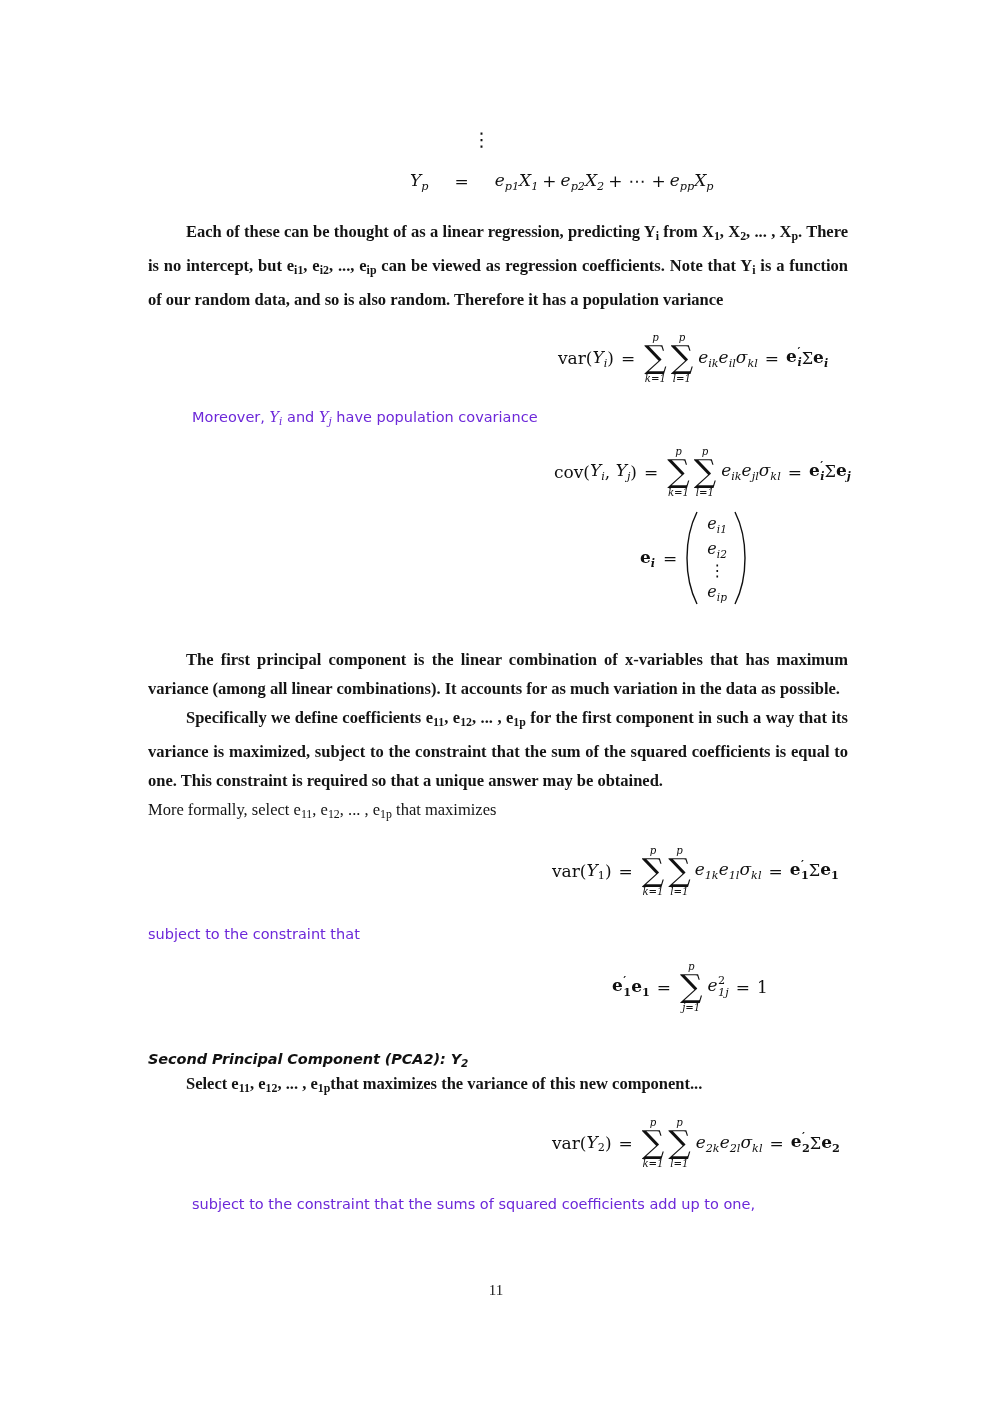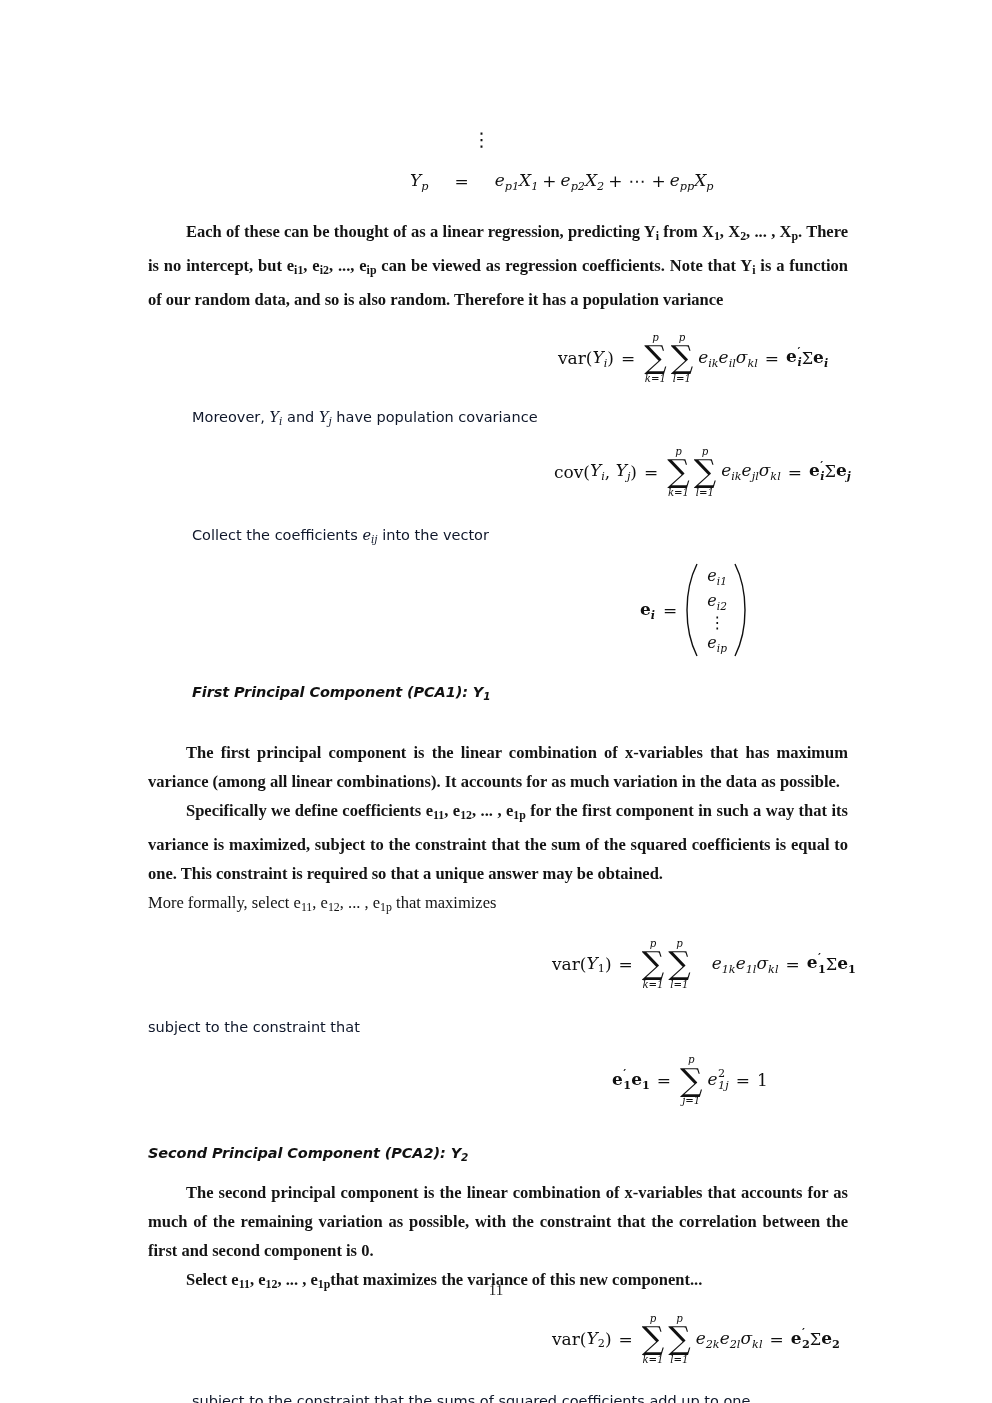--- a/index.html
+++ b/index.html
@@ -42,21 +42,21 @@
   .para.indent { text-indent: 38px; font-weight: bold; }
   .para.noindent { text-indent: 0; }
 
   sub.tiny { font-size: 0.72em; vertical-align: -0.25em; }
 
   
   .sansline {
     font-family: "DejaVu Sans", sans-serif;
     font-size: 14.5px;
     line-height: 22px;
-    color: #0f172a;
+    color: #6d28d9;
     margin: 0;
     text-align: left;
   }
   .sansline .mvar {
     font-family: "DejaVu Serif", serif;
     font-style: italic;
   }
 
   
   .heading {
@@ -243,23 +243,20 @@
         </span>
         <span class="mathit" style="margin-left:3px;">e<span class="sub">ik</span>e<span class="sub">jl</span>σ<span class="sub">kl</span></span>
         <span class="mathrm" style="margin:0 7px;">=</span>
         <span class="mathbf">e<span class="stack">
               <span class="up">′</span>
               <span class="dn">i</span>
             </span></span><span class="mathrm" style="font-size:0.95em;">Σ</span><span class="mathbf">e<span class="sub">j</span></span>
       </span>
     </div>
 
-    <p class="sansline" style="margin-top:26px; padding-left:44px;">
-      <span>Collect the coefficients  </span><span class="mvar"><span style="display:inline">e</span><sub class="tiny">ij</sub></span><span> into the vector</span>
-    </p>
 
     <div class="mathrow" style="margin-top:10px; justify-content:flex-start; padding-left:492px;">
       <span class="math" style="align-items:center;">
         <span class="mathbf" style="font-size:17px;">e<span class="sub">i</span></span>
         <span class="mathrm" style="margin:0 8px;">=</span>
         <span class="vecwrap">
           <span class="paren">
             <svg width="14" height="96" viewBox="0 0 14 96" aria-hidden="true">
               <path d="M12 2 C4 18, 2 34, 2 48 C2 62, 4 78, 12 94" stroke="#101010" stroke-width="1.4" fill="none"></path>
             </svg>
@@ -272,23 +269,20 @@
           </span>
           <span class="paren">
             <svg width="14" height="96" viewBox="0 0 14 96" aria-hidden="true">
               <path d="M2 2 C10 18, 12 34, 12 48 C12 62, 10 78, 2 94" stroke="#101010" stroke-width="1.4" fill="none"></path>
             </svg>
           </span>
         </span>
       </span>
     </div>
 
-    <p class="heading" style="margin-top:24px; padding-left:44px;">
-      <span>First Principal Component</span><span> (PCA</span><span>1</span><span>): </span><span>Y</span><sub class="tiny">1</sub>
-    </p>
 
     <p class="para indent" style="margin-top:36px; width:700px;">The first principal component is the linear combination of x-variables that has maximum variance (among all linear combinations).    It accounts for as much variation in the data as possible.</p>
 
     <p class="para indent" style="margin-top:0px; width:700px;">
       <span>Specifically we define coefficients e</span><sub class="tiny">11</sub><span>, e</span><sub class="tiny">12</sub><span>, ... , e</span><sub class="tiny">1p</sub><span> for the first component in such a way that its variance is maximized, subject to the constraint that the sum of the squared coefficients is equal to one. This constraint is required so that a unique answer may be obtained.</span>
     </p>
 
     <p class="para noindent" style="margin-top:0px; width:700px; text-align:left;">
       <span>More formally, select e</span><sub class="tiny">11</sub><span>, e</span><sub class="tiny">12</sub><span>, ... , e</span><sub class="tiny">1p</sub><span> that maximizes</span>
     </p>
@@ -302,21 +296,21 @@
         <span class="bigop">
           <span class="lim">p</span>
           <span class="sym">∑</span>
           <span class="lim">k=1</span>
         </span>
         <span class="bigop">
           <span class="lim">p</span>
           <span class="sym">∑</span>
           <span class="lim">l=1</span>
         </span>
-        <span class="mathit" style="margin-left:19px;">e<span class="sub">1k</span>e<span class="sub">1l</span>σ<span class="sub">kl</span></span>
+        <span class="mathit" style="margin-left:2px;">e<span class="sub">1k</span>e<span class="sub">1l</span>σ<span class="sub">kl</span></span>
         <span class="mathrm" style="margin:0 7px;">=</span>
         <span class="mathbf">e<span class="stack">
               <span class="up">′</span>
               <span class="dn" style="font-style:normal;">1</span>
             </span></span>
           <span class="mathrm" style="font-size:0.95em;">Σ</span>
           <span class="mathbf">e<span class="sub" style="font-style:normal;">1</span></span>
       </span>
     </div>
 
@@ -341,21 +335,20 @@
             </span></span>
         <span class="mathrm" style="margin:0 7px;">=</span>
         <span class="mathrm">1</span>
       </span>
     </div>
 
     <p class="heading" style="margin-top:38px; padding-left:0px;">
       <span>Second Principal Component</span><span> (PCA</span><span>2</span><span>): </span><span>Y</span><sub class="tiny">2</sub>
     </p>
 
-    <p class="para indent" style="margin-top:16px; width:700px;">The second principal component is the linear combination of x-variables that accounts for as much of the remaining variation as possible, with the constraint that the correlation between the first and second component is 0.</p>
 
     <p class="para indent" style="margin-top:0px; width:700px; text-align:left;">
       <span>Select e</span><sub class="tiny">11</sub><span>, e</span><sub class="tiny">12</sub><span>, ... , e</span><sub class="tiny">1p</sub><span>that maximizes the variance of this new component...</span>
     </p>
 
     <div class="mathrow" style="margin-top:14px; justify-content:flex-start; padding-left:404px;">
       <span class="math">
         <span class="mathrm">var(</span>
           <span class="mathit">Y<span class="subup" style="font-style:normal;vertical-align:-0.3em;">2</span></span>
           <span class="mathrm">)</span>

